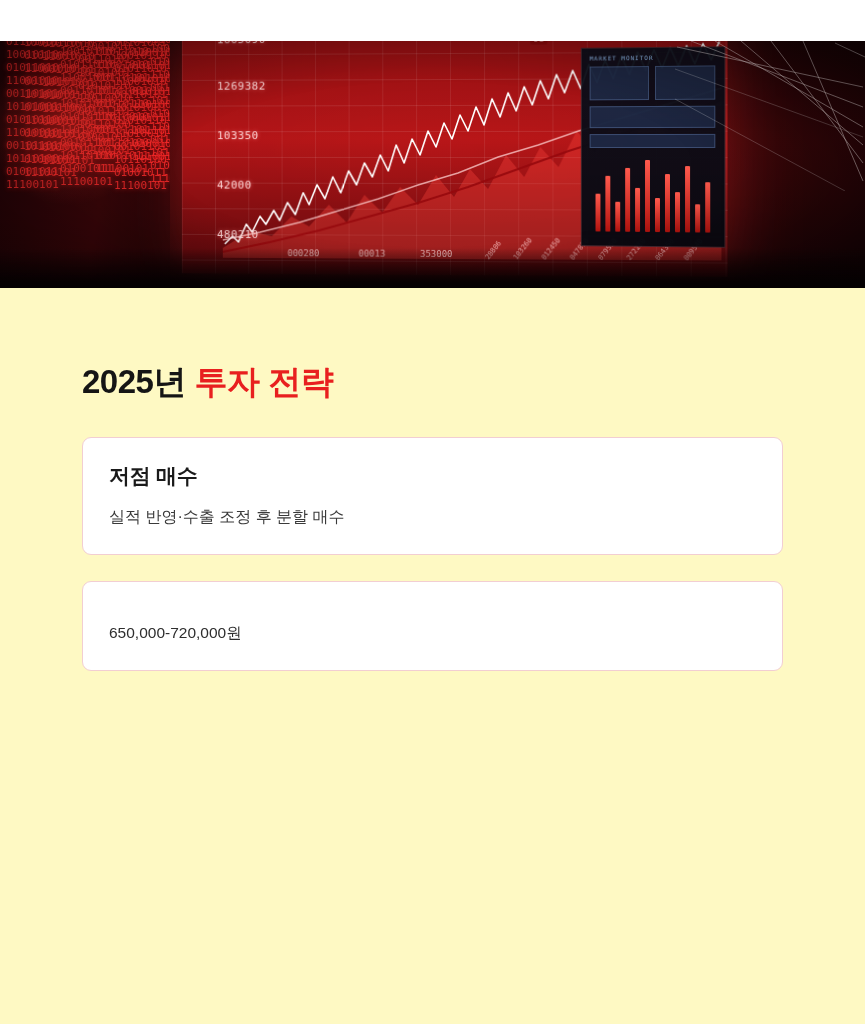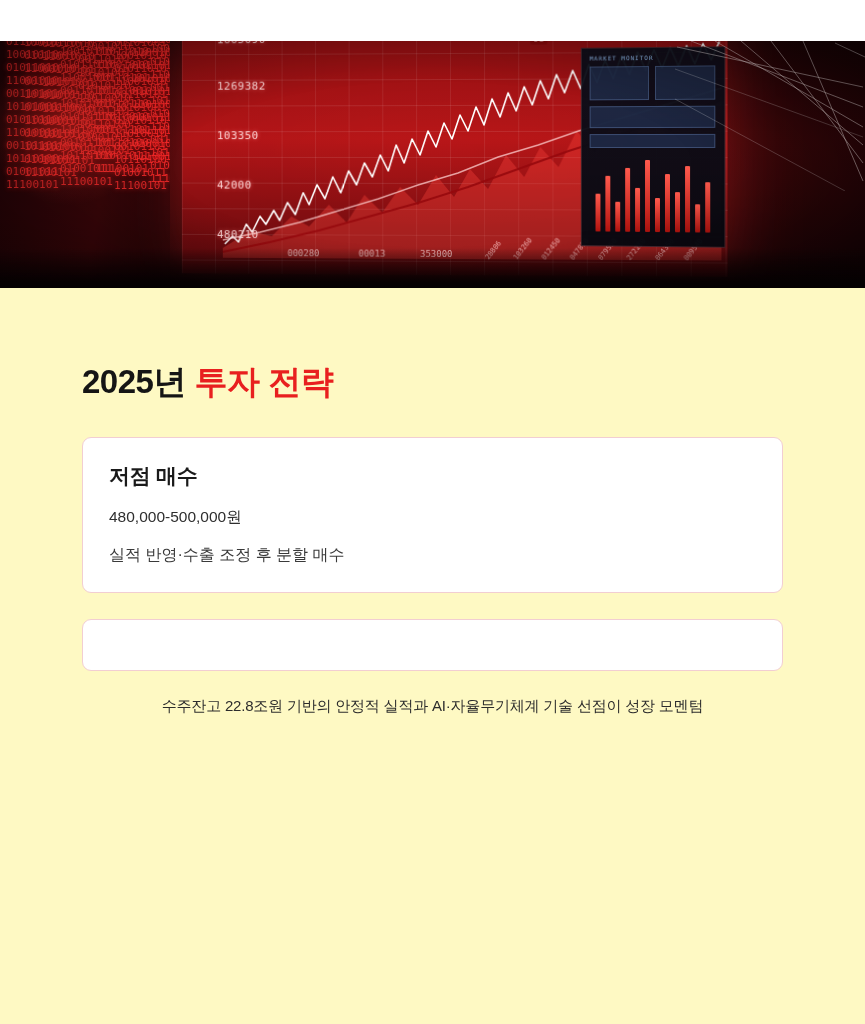--- a/index.html
+++ b/index.html
@@ -411,26 +411,25 @@
 
     <h1 class="title">
       <span>2025년</span>
       <span class="accent">투자 전략</span>
     </h1>
 
     <div class="cards">
 
       <div class="card">
         <div class="card-title">저점 매수</div>
-        <div class="card-range">480,000-500,000원</div>
         <div class="card-desc">실적 반영·수출 조정 후 분할 매수</div>
       </div>
 
 
       <div class="card">
+        <div class="card-range">650,000-720,000원</div>
       </div>
 
     </div>
 
-    <div class="footnote">수주잔고 22.8조원 기반의 안정적 실적과 AI·자율무기체계 기술 선점이 성장 모멘텀</div>
 
   </div>
 </div>
 
 </body></html>

